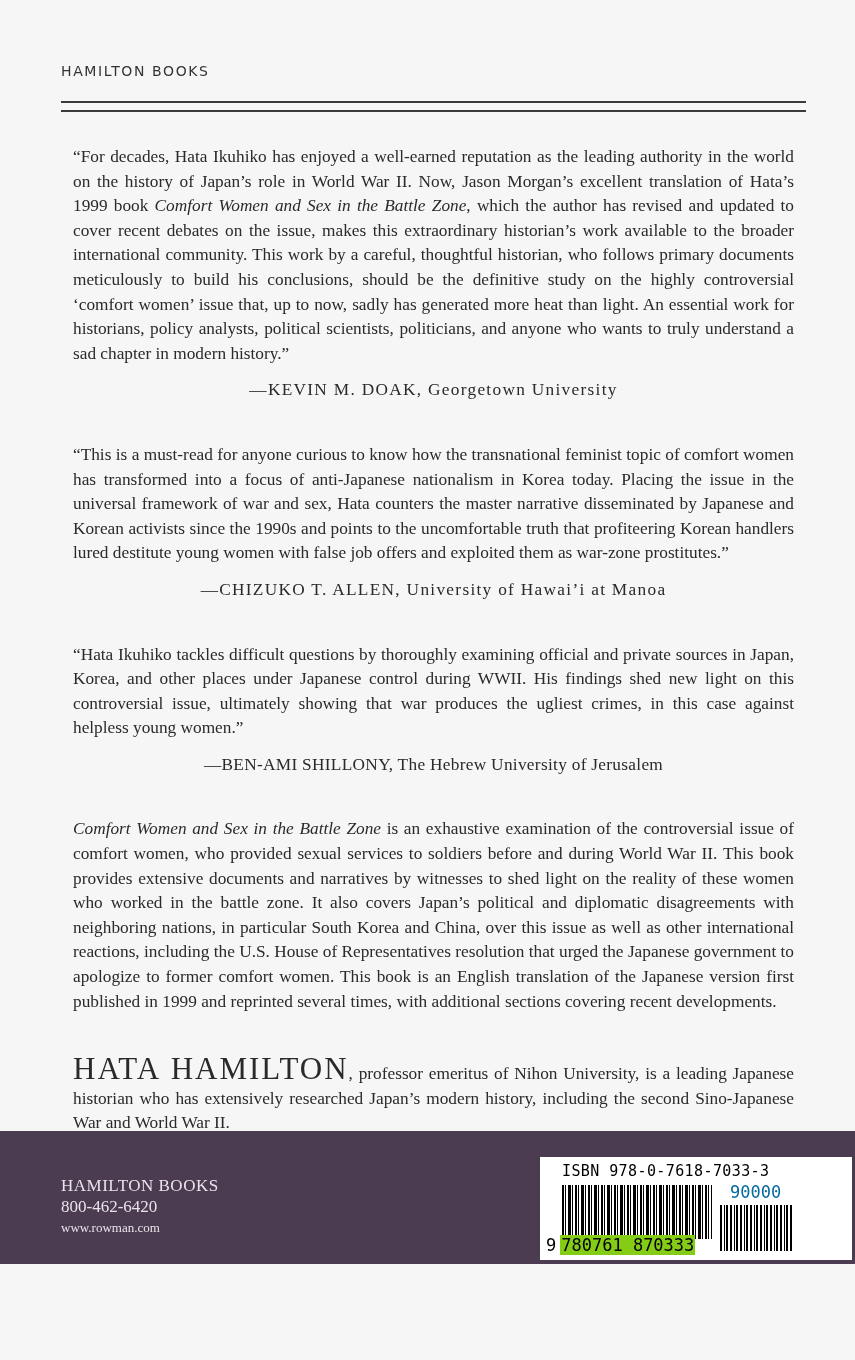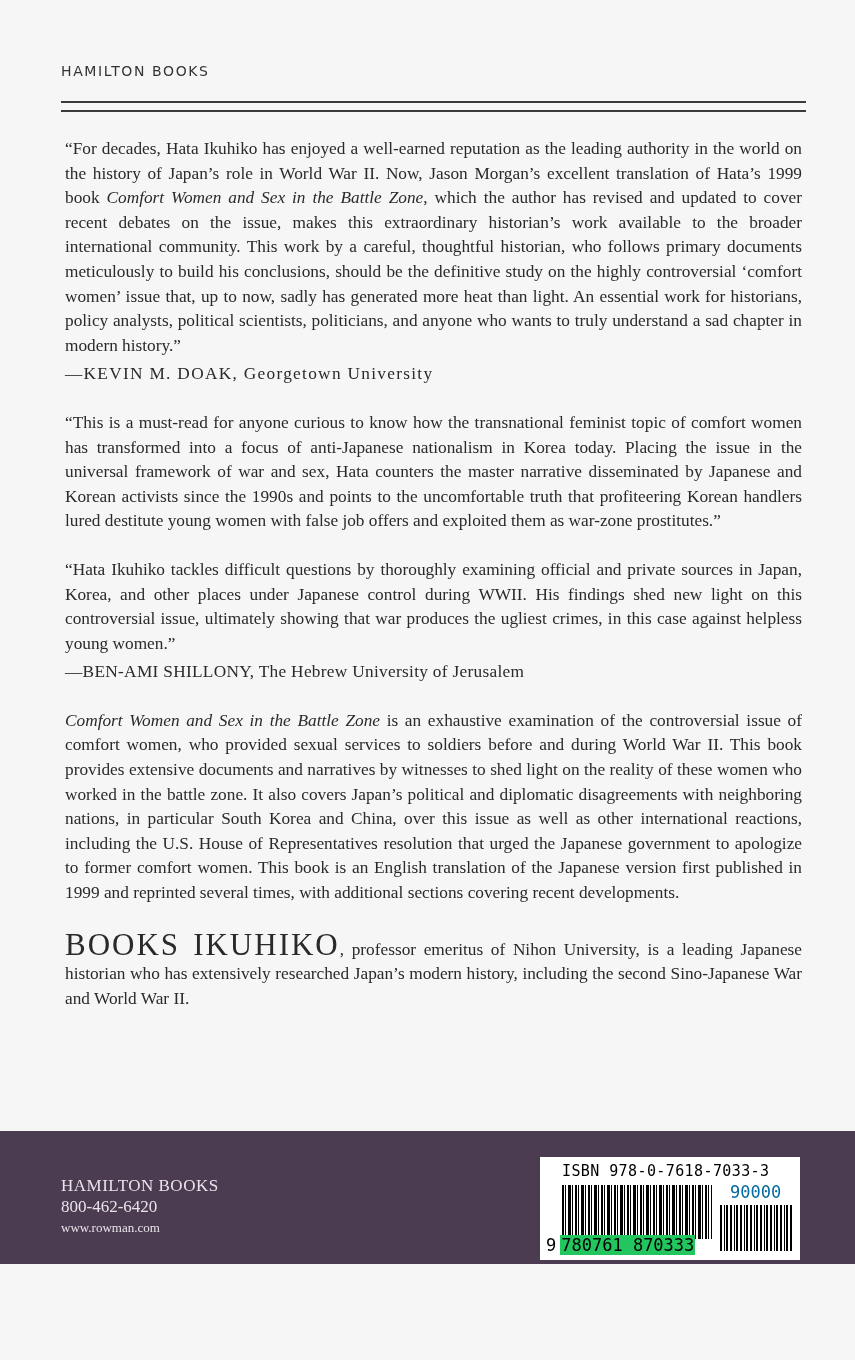--- a/index.html
+++ b/index.html
@@ -14,40 +14,40 @@
       font-family: "DejaVu Sans", "Liberation Sans", sans-serif;
       font-size: 14px; letter-spacing: 1.6px; color: #333;
     }
     .rule { position: absolute; left: 61px; width: 745px; height: 2px; background: #3a3a3a; }
     .rule.r1 { top: 101px; }
     .rule.r2 { top: 110px; }
     .content {
       position: absolute; left: 61px; top: 133px; width: 745px;
       font-size: 17.3px; line-height: 24.6px; text-align: justify;
     }
-    .content p { margin: 4px; }
+    .content p { margin: 12px; }
     .attrib {
-      text-align: left; margin: 0; letter-spacing: 1.3px;
+      text-align: center; margin: 0; letter-spacing: 1.3px;
     }
     .attrib.small { letter-spacing: 0.3px; }
     .gap1 { height: 16px; }
     em { font-style: italic; }
     .author-name { font-size: 31px; letter-spacing: 2px; line-height: 30px; }
     .footer {
       position: absolute; left: 0; top: 1131px; width: 855px; height: 133px;
       background: #4b3c51;
     }
     .footer-info {
       position: absolute; left: 61px; top: 44px; color: #e9e4ea;
       font-size: 17px; line-height: 21px;
     }
     .footer-info .pub { letter-spacing: 0.5px; }
     .footer-info .url { font-size: 13px; }
     .barcode-box {
-      position: absolute; left: 540px; top: 26px; width: 260px; height: 103px;
+      position: absolute; left: 540px; top: 26px; width: 312px; height: 103px;
       background: #ffffff;
     }
     .isbn-text {
       position: absolute; left: 22px; top: 5px;
       font-family: "DejaVu Sans Mono", "Liberation Mono", monospace;
       font-size: 15px; letter-spacing: 0.4px; color: #000;
     }
     .bars-main {
       position: absolute; left: 22px; top: 28px; width: 150px; height: 54px;
       background: repeating-linear-gradient(90deg,
@@ -64,41 +64,42 @@
       position: absolute; left: 190px; top: 25px;
       font-family: "DejaVu Sans Mono", "Liberation Mono", monospace;
       font-size: 17px; color: #0369a1;
     }
     .ean-text {
       position: absolute; left: 6px; top: 78px;
       font-family: "DejaVu Sans Mono", "Liberation Mono", monospace;
       font-size: 17px; color: #000; background: transparent;
     }
     .ean-text span.lead { margin-right: 4px; }
-    .ean-text span.rest { background: #22c55e; padding: 0 1px; }
+    .ean-text span.rest { background: #84cc16; padding: 0 1px; }
   </style>
 </head>
 <body>
 
 <div class="publisher-top">HAMILTON BOOKS</div>
 <div class="rule r1"></div>
 <div class="rule r2"></div>
 
 <div class="content">
   <p><span>“For decades, Hata Ikuhiko has enjoyed a well-earned reputation as the leading authority in the world on the history of Japan’s role in World War II.  Now, Jason Morgan’s excellent translation of Hata’s 1999 book </span><em>Comfort Women and Sex in the Battle Zone</em><span>, which the author has revised and updated to cover recent debates on the issue, makes this extraordinary historian’s work available to the broader international community. This work by a careful, thoughtful historian, who follows primary documents meticulously to build his conclusions, should be the definitive study on the highly controversial ‘comfort women’ issue that, up to now, sadly has generated more heat than light. An essential work for historians, policy analysts, political scientists, politicians, and anyone who wants to truly understand a sad chapter in modern history.”</span></p>
   <p class="attrib">—KEVIN M. DOAK, Georgetown University</p>
   <div class="gap1"></div>
   <p>“This is a must-read for anyone curious to know how the transnational feminist topic of comfort women has transformed into a focus of anti-Japanese nationalism in Korea today. Placing the issue in the universal framework of war and sex, Hata counters the master narrative disseminated by Japanese and Korean activists since the 1990s and points to the uncomfortable truth that profiteering Korean handlers lured destitute young women with false job offers and exploited them as war-zone prostitutes.”</p>
+  <p class="attrib">—CHIZUKO T. ALLEN, University of Hawai’i at Manoa</p>
   <div class="gap1"></div>
   <p>“Hata Ikuhiko tackles difficult questions by thoroughly examining official and private sources in Japan, Korea, and other places under Japanese control during WWII. His findings shed new light on this controversial issue, ultimately showing that war produces the ugliest crimes, in this case against helpless young women.”</p>
   <p class="attrib small">—BEN-AMI SHILLONY, The Hebrew University of Jerusalem</p>
   <div class="gap1"></div>
   <p><em>Comfort Women and Sex in the Battle Zone</em><span> is an exhaustive examination of the controversial issue of comfort women, who provided sexual services to soldiers before and during World War II. This book provides extensive documents and narratives by witnesses to shed light on the reality of these women who worked in the battle zone. It also covers Japan’s political and diplomatic disagreements with neighboring nations, in particular South Korea and China, over this issue as well as other international reactions, including the U.S. House of Representatives resolution that urged the Japanese government to apologize to former comfort women. This book is an English translation of the Japanese version first published in 1999 and reprinted several times, with additional sections covering recent developments.</span></p>
   <div class="gap1"></div>
-  <p><span class="author-name">BOOKS IKUHIKO</span><span>, professor emeritus of Nihon University, is a leading Japanese historian who has extensively researched Japan’s modern history, including the second Sino-Japanese War and World War II.</span></p>
+  <p><span class="author-name">HATA HAMILTON</span><span>, professor emeritus of Nihon University, is a leading Japanese historian who has extensively researched Japan’s modern history, including the second Sino-Japanese War and World War II.</span></p>
 </div>
 
 <div class="footer">
   <div class="footer-info">
     <div class="pub">HAMILTON BOOKS</div>
     <div>800-462-6420</div>
     <div class="url">www.rowman.com</div>
   </div>
   <div class="barcode-box">
     <div class="isbn-text">ISBN 978-0-7618-7033-3</div>

